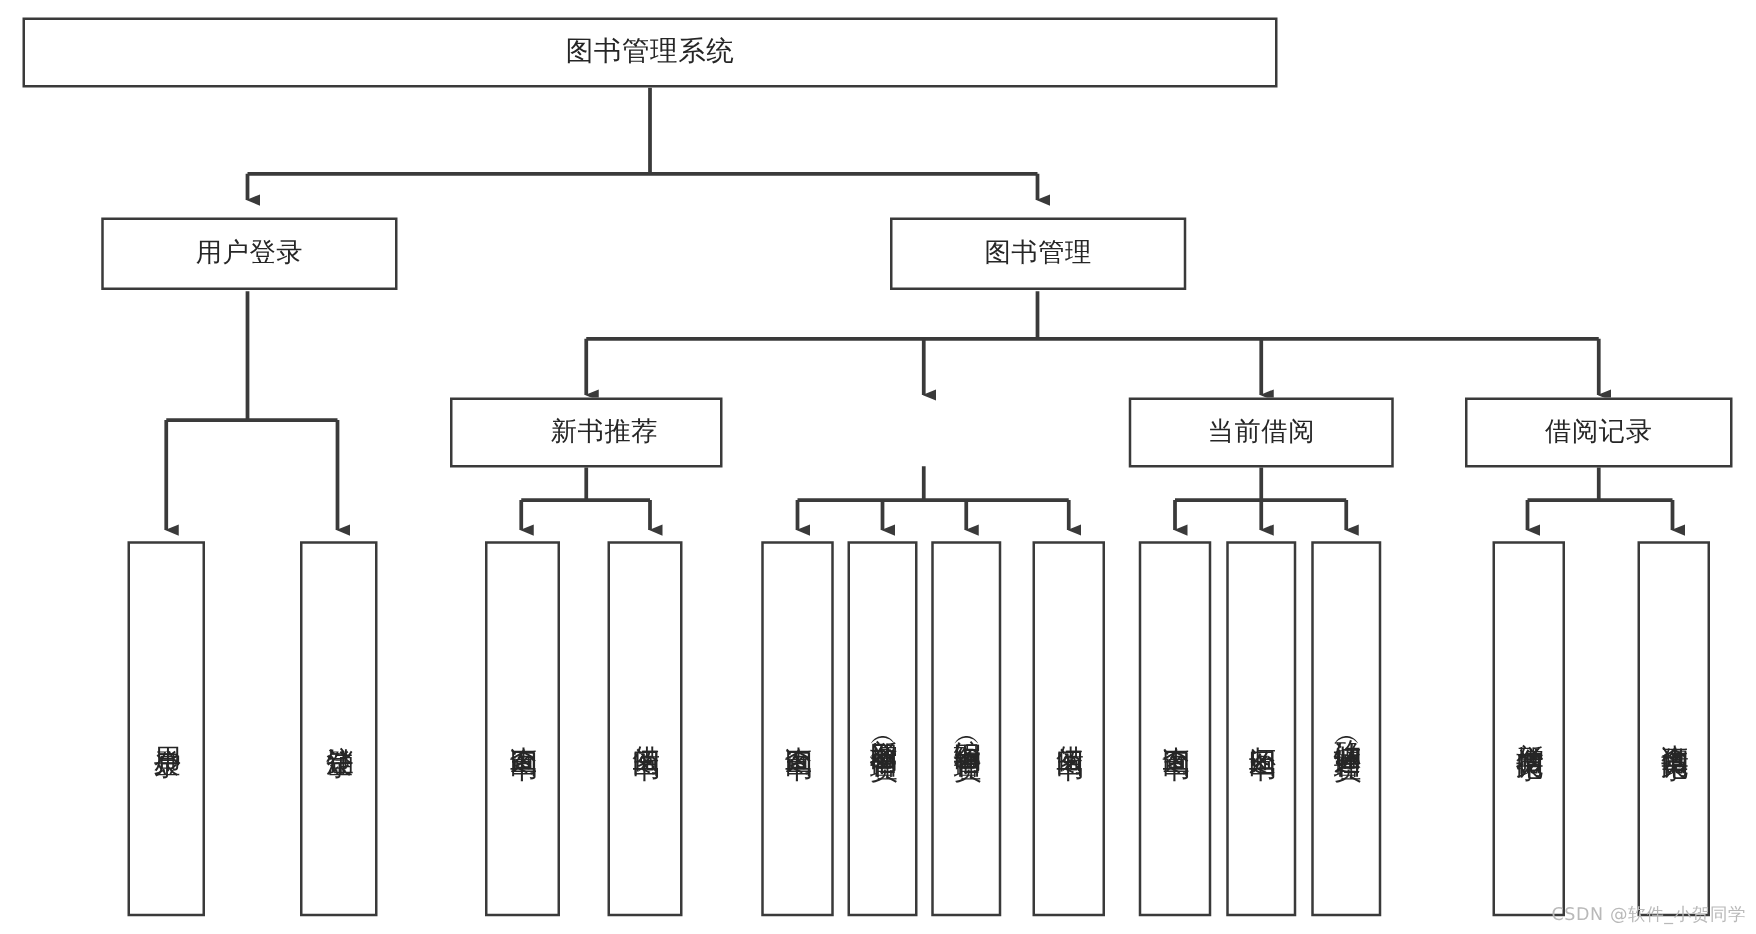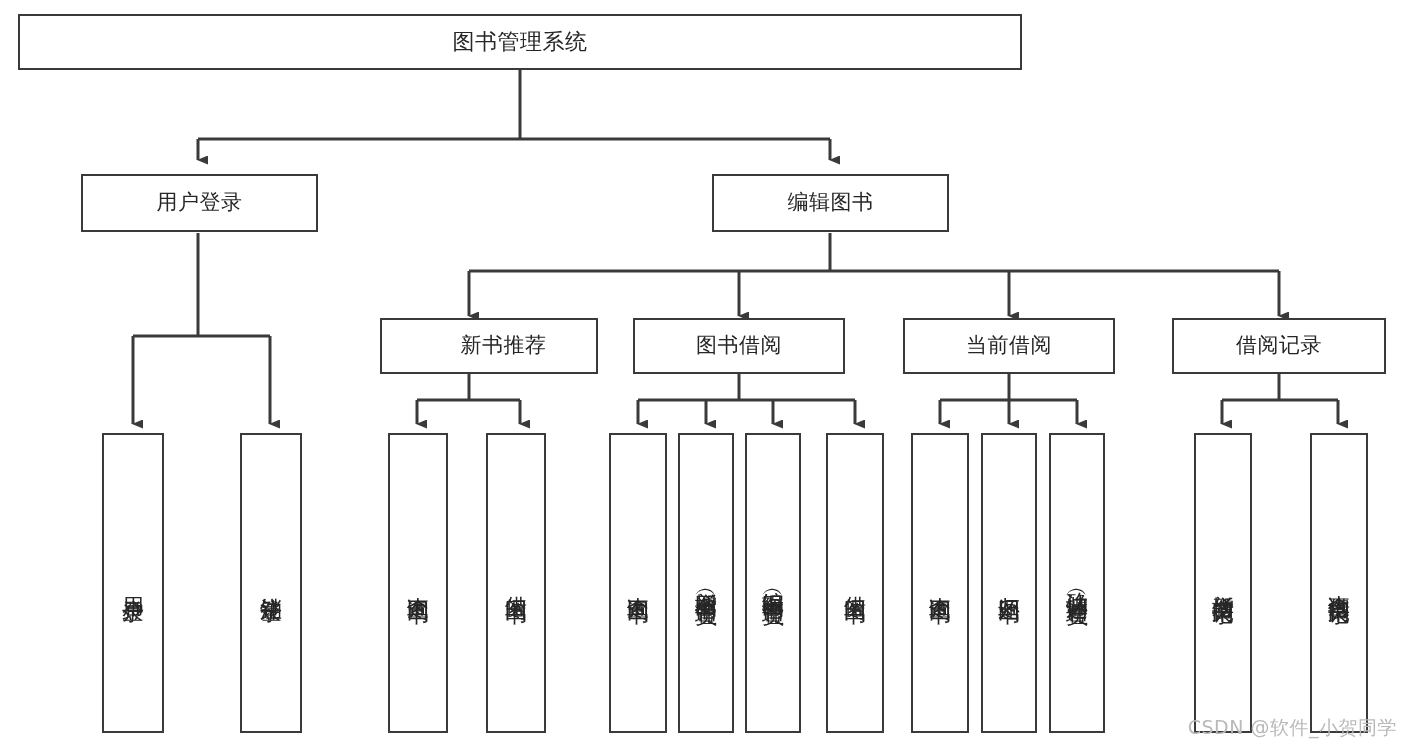--- a/index.html
+++ b/index.html
@@ -62,21 +62,21 @@
     text-orientation: upright;
     font-size: 22px;
     letter-spacing: 2px;
     line-height: 1.0;
     max-height: 100%;
   }
   #watermark {
     position: absolute;
     right: 8px;
     bottom: 6px;
-    font-size: 19px;
+    font-size: 14px;
     color: #b9b9b9;
     letter-spacing: 0.5px;
     white-space: nowrap;
     z-index: 5;
     margin-left: 45px;
   }
 </style>
 </head>
 <body>
 
@@ -133,28 +133,25 @@
   </svg>
 
   <div class="node horiz root" style="left:18px; top:14px; width:1004px; height:56px;">
     <span class="node-label">图书管理系统</span>
   </div>
 
   <div class="node horiz" style="left:81px; top:174px; width:237px; height:58px;">
     <span class="node-label">用户登录</span>
   </div>
   <div class="node horiz" style="left:712px; top:174px; width:237px; height:58px;">
-    <span class="node-label">编辑图书</span>
-  </div>
-
-  <div class="node horiz" style="left:380px; top:318px; width:218px; height:56px;padding-left:29px;">
+    <span class="node-label">图书管理</span>
+  </div>
+
+  <div class="node horiz" style="left:360px; top:318px; width:218px; height:56px;padding-left:29px;">
     <span class="node-label">新书推荐</span>
-  </div>
-  <div class="node horiz" style="left:633px; top:318px; width:212px; height:56px;">
-    <span class="node-label">图书借阅</span>
   </div>
   <div class="node horiz" style="left:903px; top:318px; width:212px; height:56px;align-items:center;">
     <span class="node-label">当前借阅</span>
   </div>
   <div class="node horiz" style="left:1172px; top:318px; width:214px; height:56px;font-family:Liberation Serif, serif;">
     <span class="node-label">借阅记录</span>
   </div>
 
   <div class="node vert" style="left:102px; top:433px; width:62px; height:300px;">
     <span class="node-label">用户登录</span>

